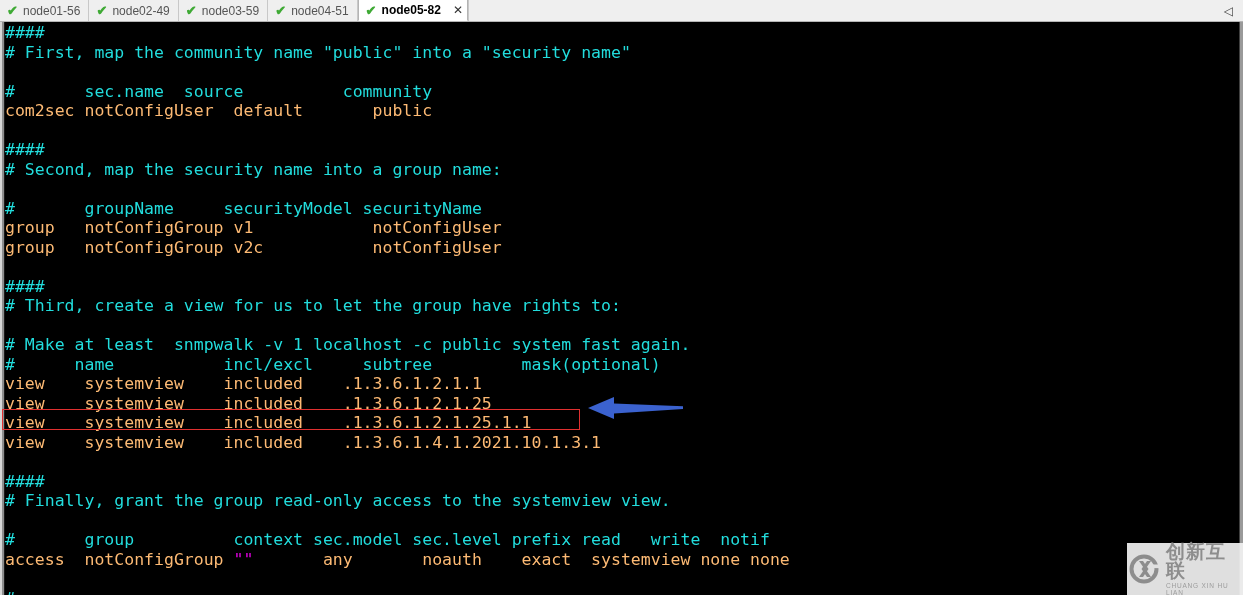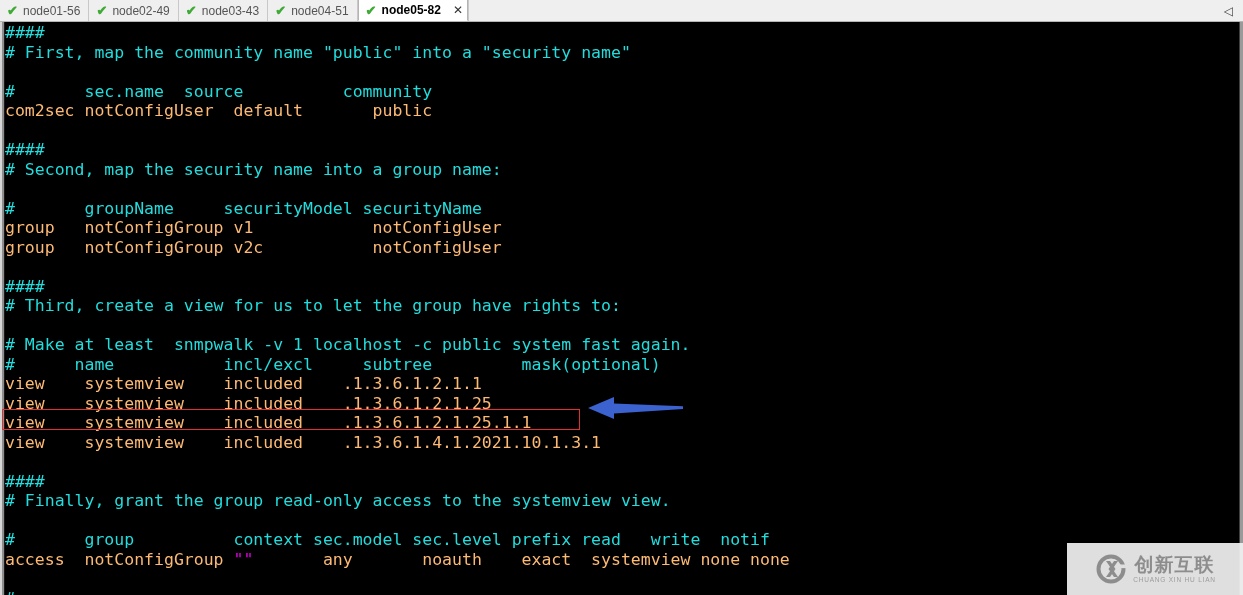--- a/index.html
+++ b/index.html
@@ -147,21 +147,21 @@
     width: 95px;
     height: 28px;
     pointer-events: none;
   }
 
   
   #watermark {
     position: absolute;
     right: 0;
     bottom: 0;
-    width: 176px;
+    width: 116px;
     height: 52px;
     background: #f2f2f2;
     display: flex;
     align-items: center;
     justify-content: center;
     gap: 5px;
     opacity: 0.92;
   }
   #wm-logo { flex: 0 0 auto; }
   #wm-text { display: flex; flex-direction: column; align-items: center; line-height: 1; }
@@ -187,21 +187,21 @@
   <div class="tab">
     <span class="check">✔</span>
     <span>node01-56</span>
   </div>
   <div class="tab">
     <span class="check">✔</span>
     <span>node02-49</span>
   </div>
   <div class="tab">
     <span class="check">✔</span>
-    <span>node03-43</span>
+    <span>node03-59</span>
   </div>
   <div class="tab">
     <span class="check">✔</span>
     <span>node04-51</span>
   </div>
   <div class="tab active">
     <span class="check">✔</span>
     <span>node05-82</span>
     <span class="tabclose">✕</span>
   </div>

